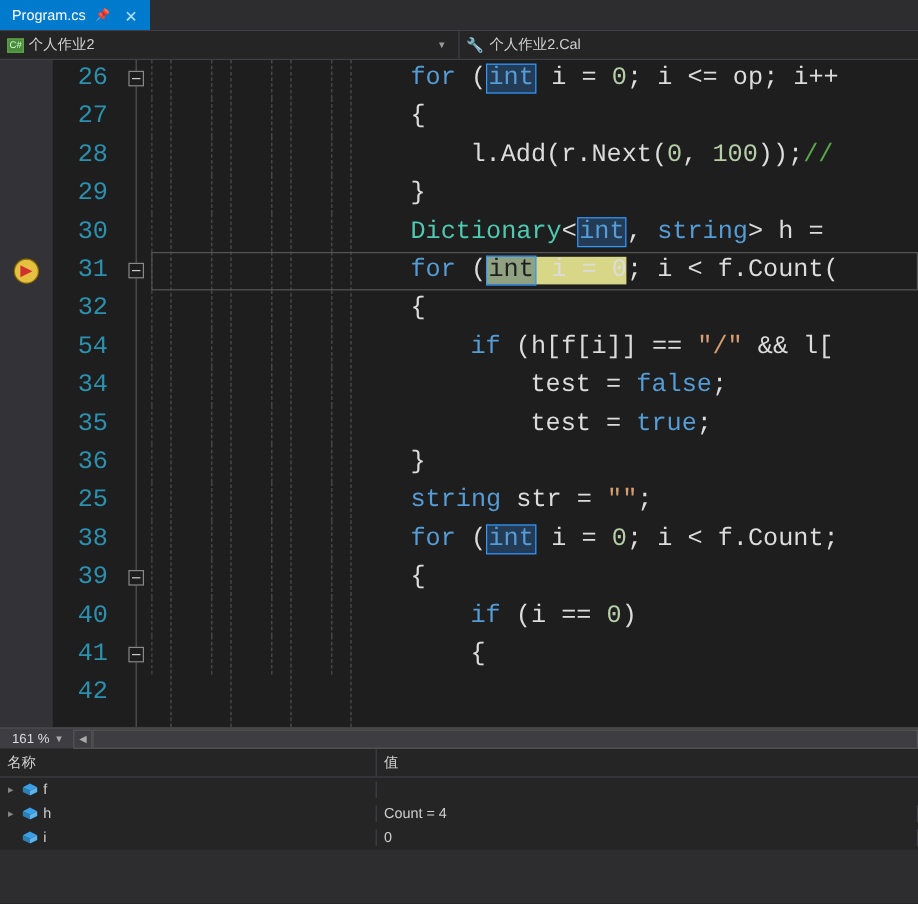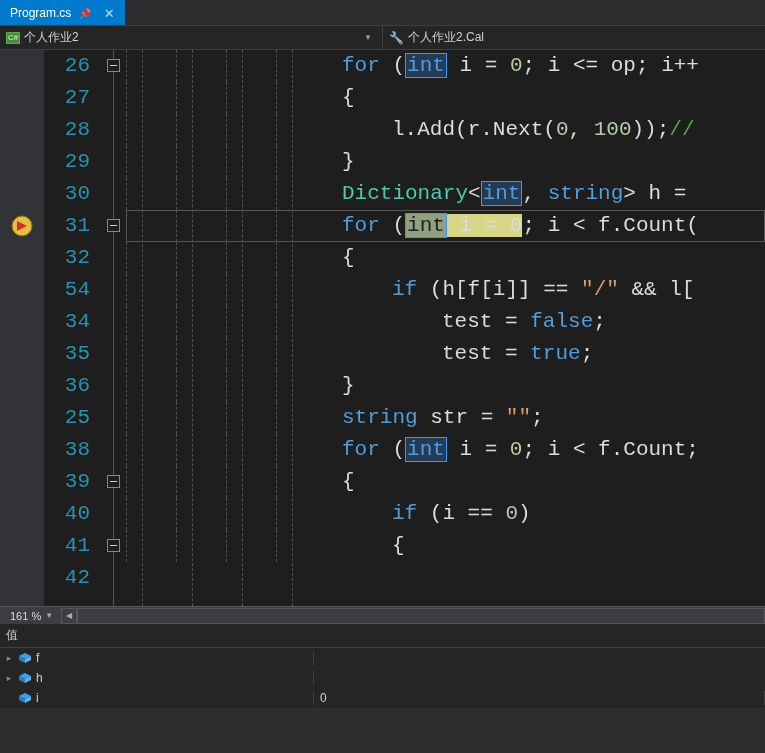--- a/index.html
+++ b/index.html
@@ -322,20 +322,21 @@
   <div class="zoom">
     <span>161 %</span>
     <span class="arrow">▼</span>
   </div>
   <div class="hscroll-arrow">◀</div>
   <div class="hscroll-track"></div>
 </div>
 
 <div class="autos-panel">
   <div class="autos-header">
+    <div class="col-name">名称</div>
     <div class="col-value">值</div>
   </div>
   <div id="autosrows">
       <div class="autos-row">
     <div class="cell-name">
       <span class="expander">▸</span>
       <span class="var-icon">
         <svg viewBox="0 0 14 12">
               <polygon points="7,1 13,4 7,7 1,4" fill="#3ba0e6"></polygon>
               <polygon points="1,4 7,7 7,11 1,8" fill="#2e7fb8"></polygon>
@@ -350,20 +351,21 @@
       <span class="expander">▸</span>
       <span class="var-icon">
         <svg viewBox="0 0 14 12">
               <polygon points="7,1 13,4 7,7 1,4" fill="#3ba0e6"></polygon>
               <polygon points="1,4 7,7 7,11 1,8" fill="#2e7fb8"></polygon>
               <polygon points="13,4 7,7 7,11 13,8" fill="#5cb4ec"></polygon>
             </svg>
       </span>
       <span>h</span>
     </div>
+    <div class="cell-value">Count = 4</div>
       </div>
       <div class="autos-row">
     <div class="cell-name">
       <span class="expander">&nbsp;</span>
       <span class="var-icon">
         <svg viewBox="0 0 14 12">
               <polygon points="7,1 13,4 7,7 1,4" fill="#3ba0e6"></polygon>
               <polygon points="1,4 7,7 7,11 1,8" fill="#2e7fb8"></polygon>
               <polygon points="13,4 7,7 7,11 13,8" fill="#5cb4ec"></polygon>
             </svg>

